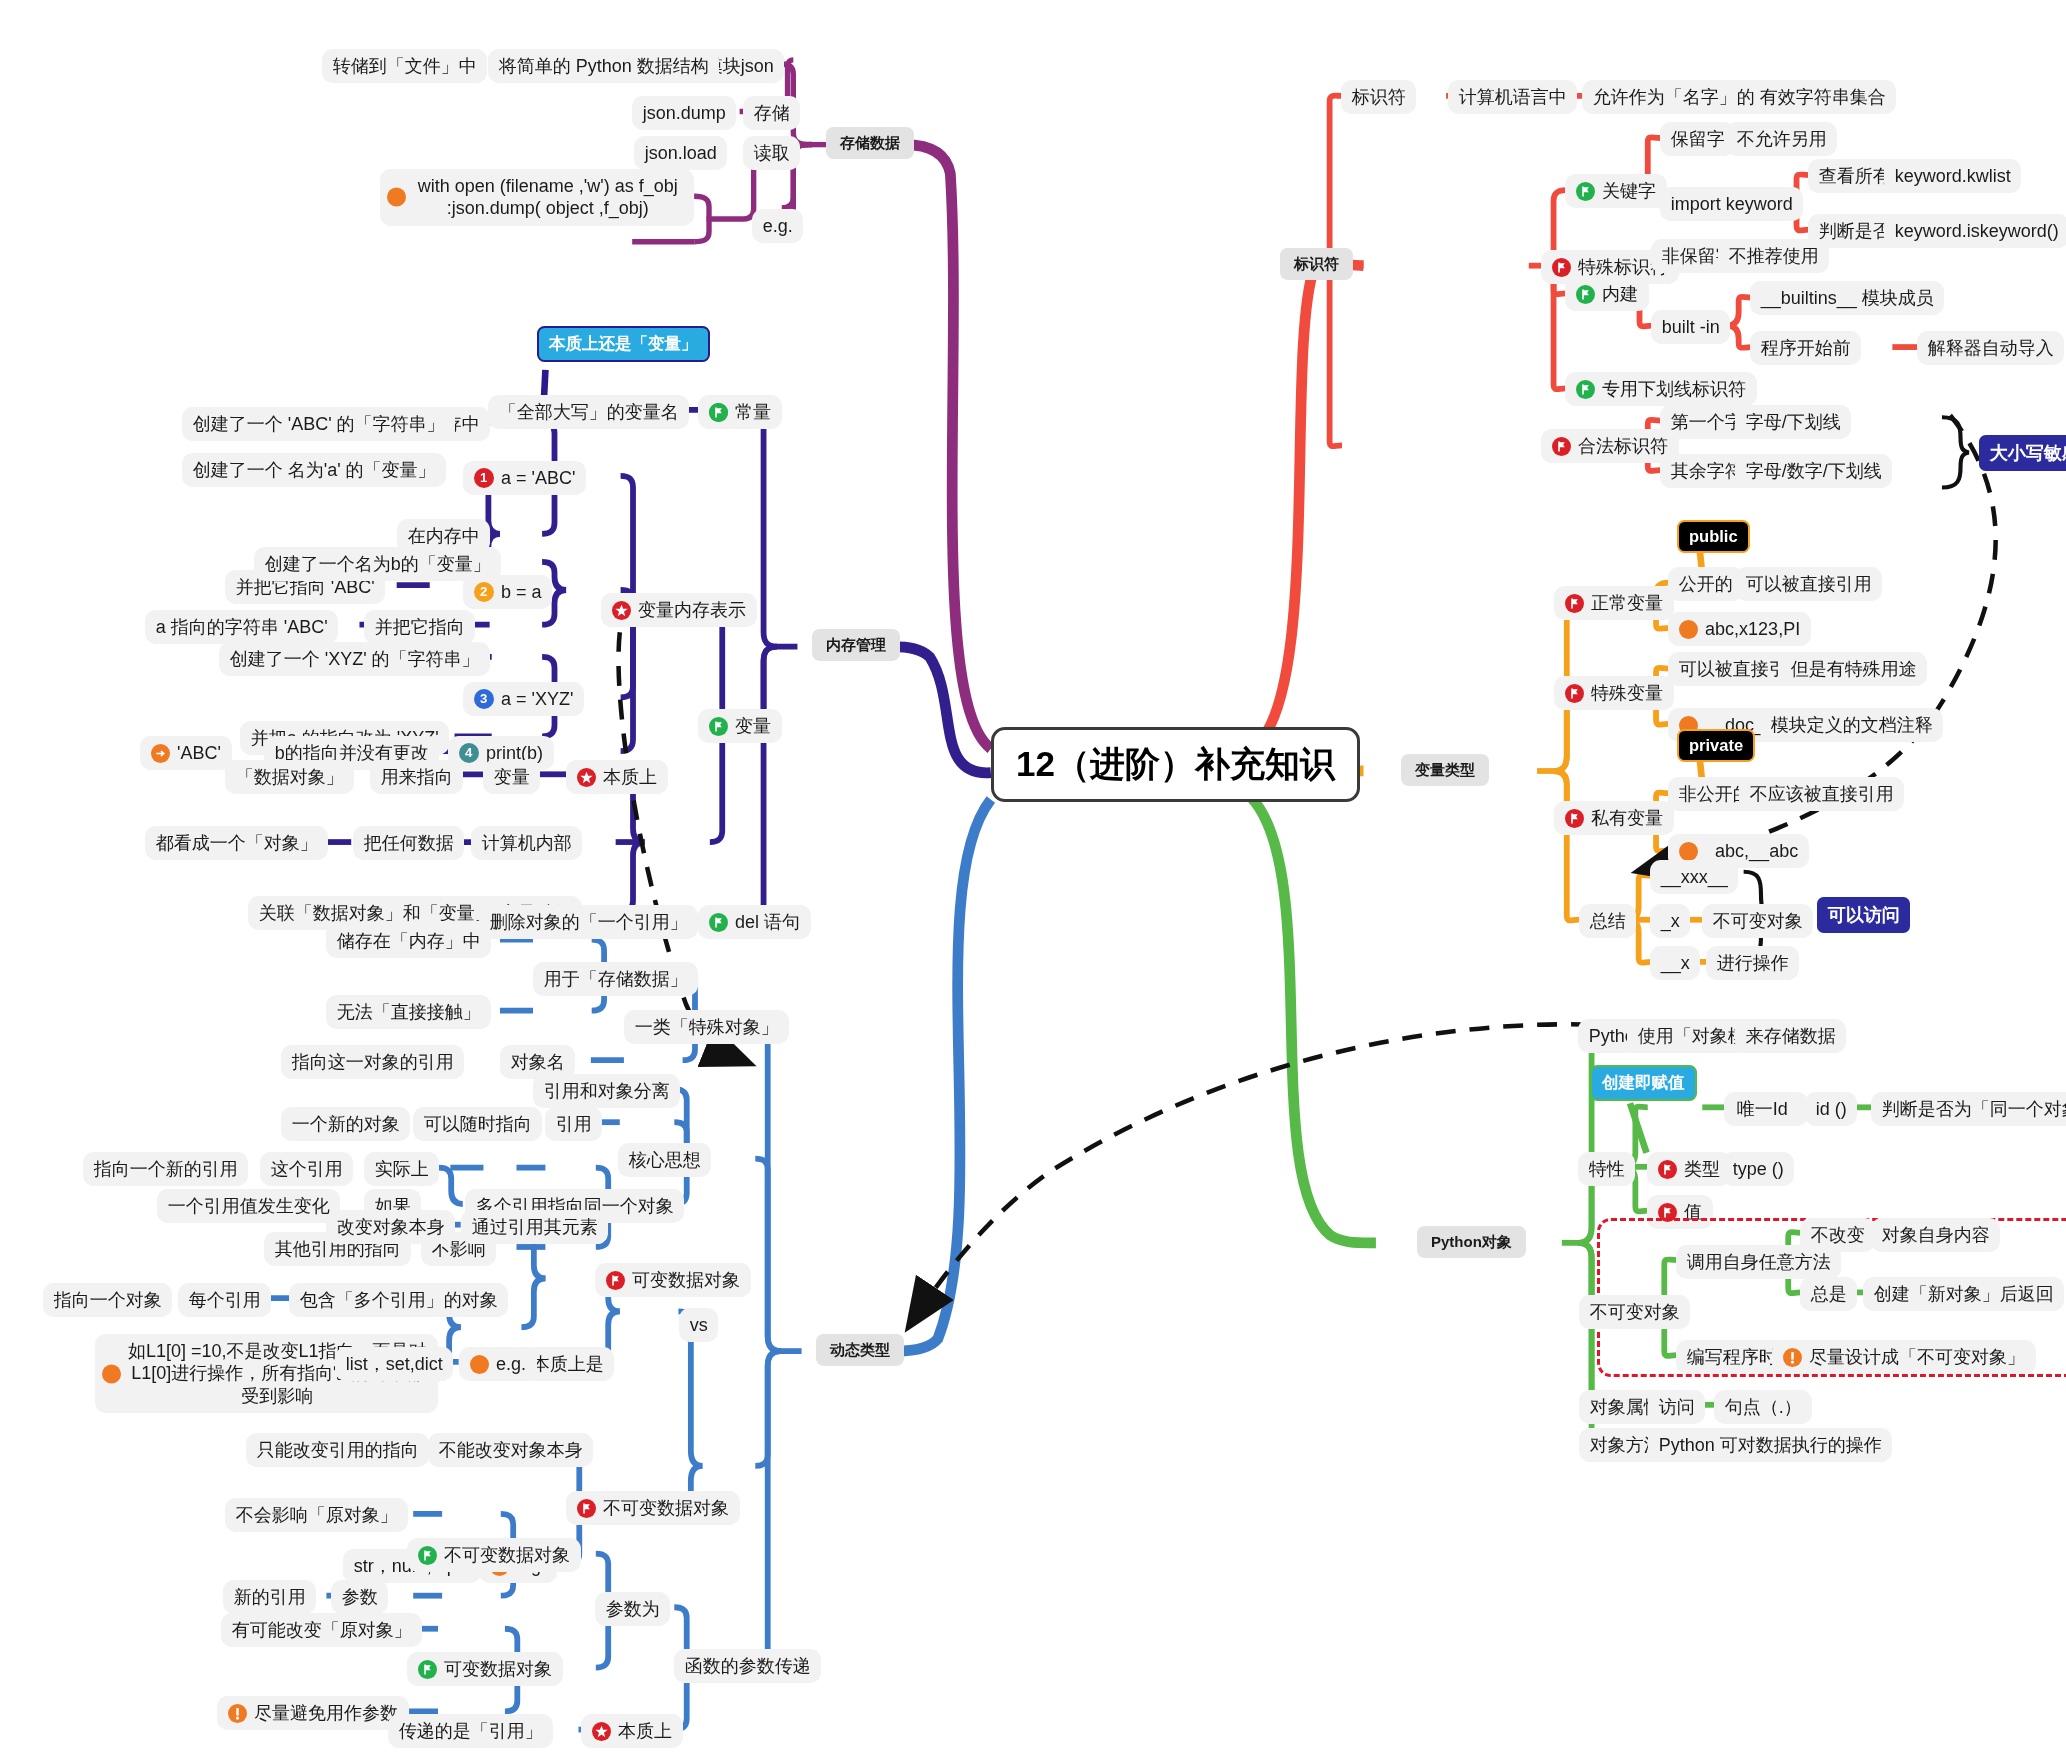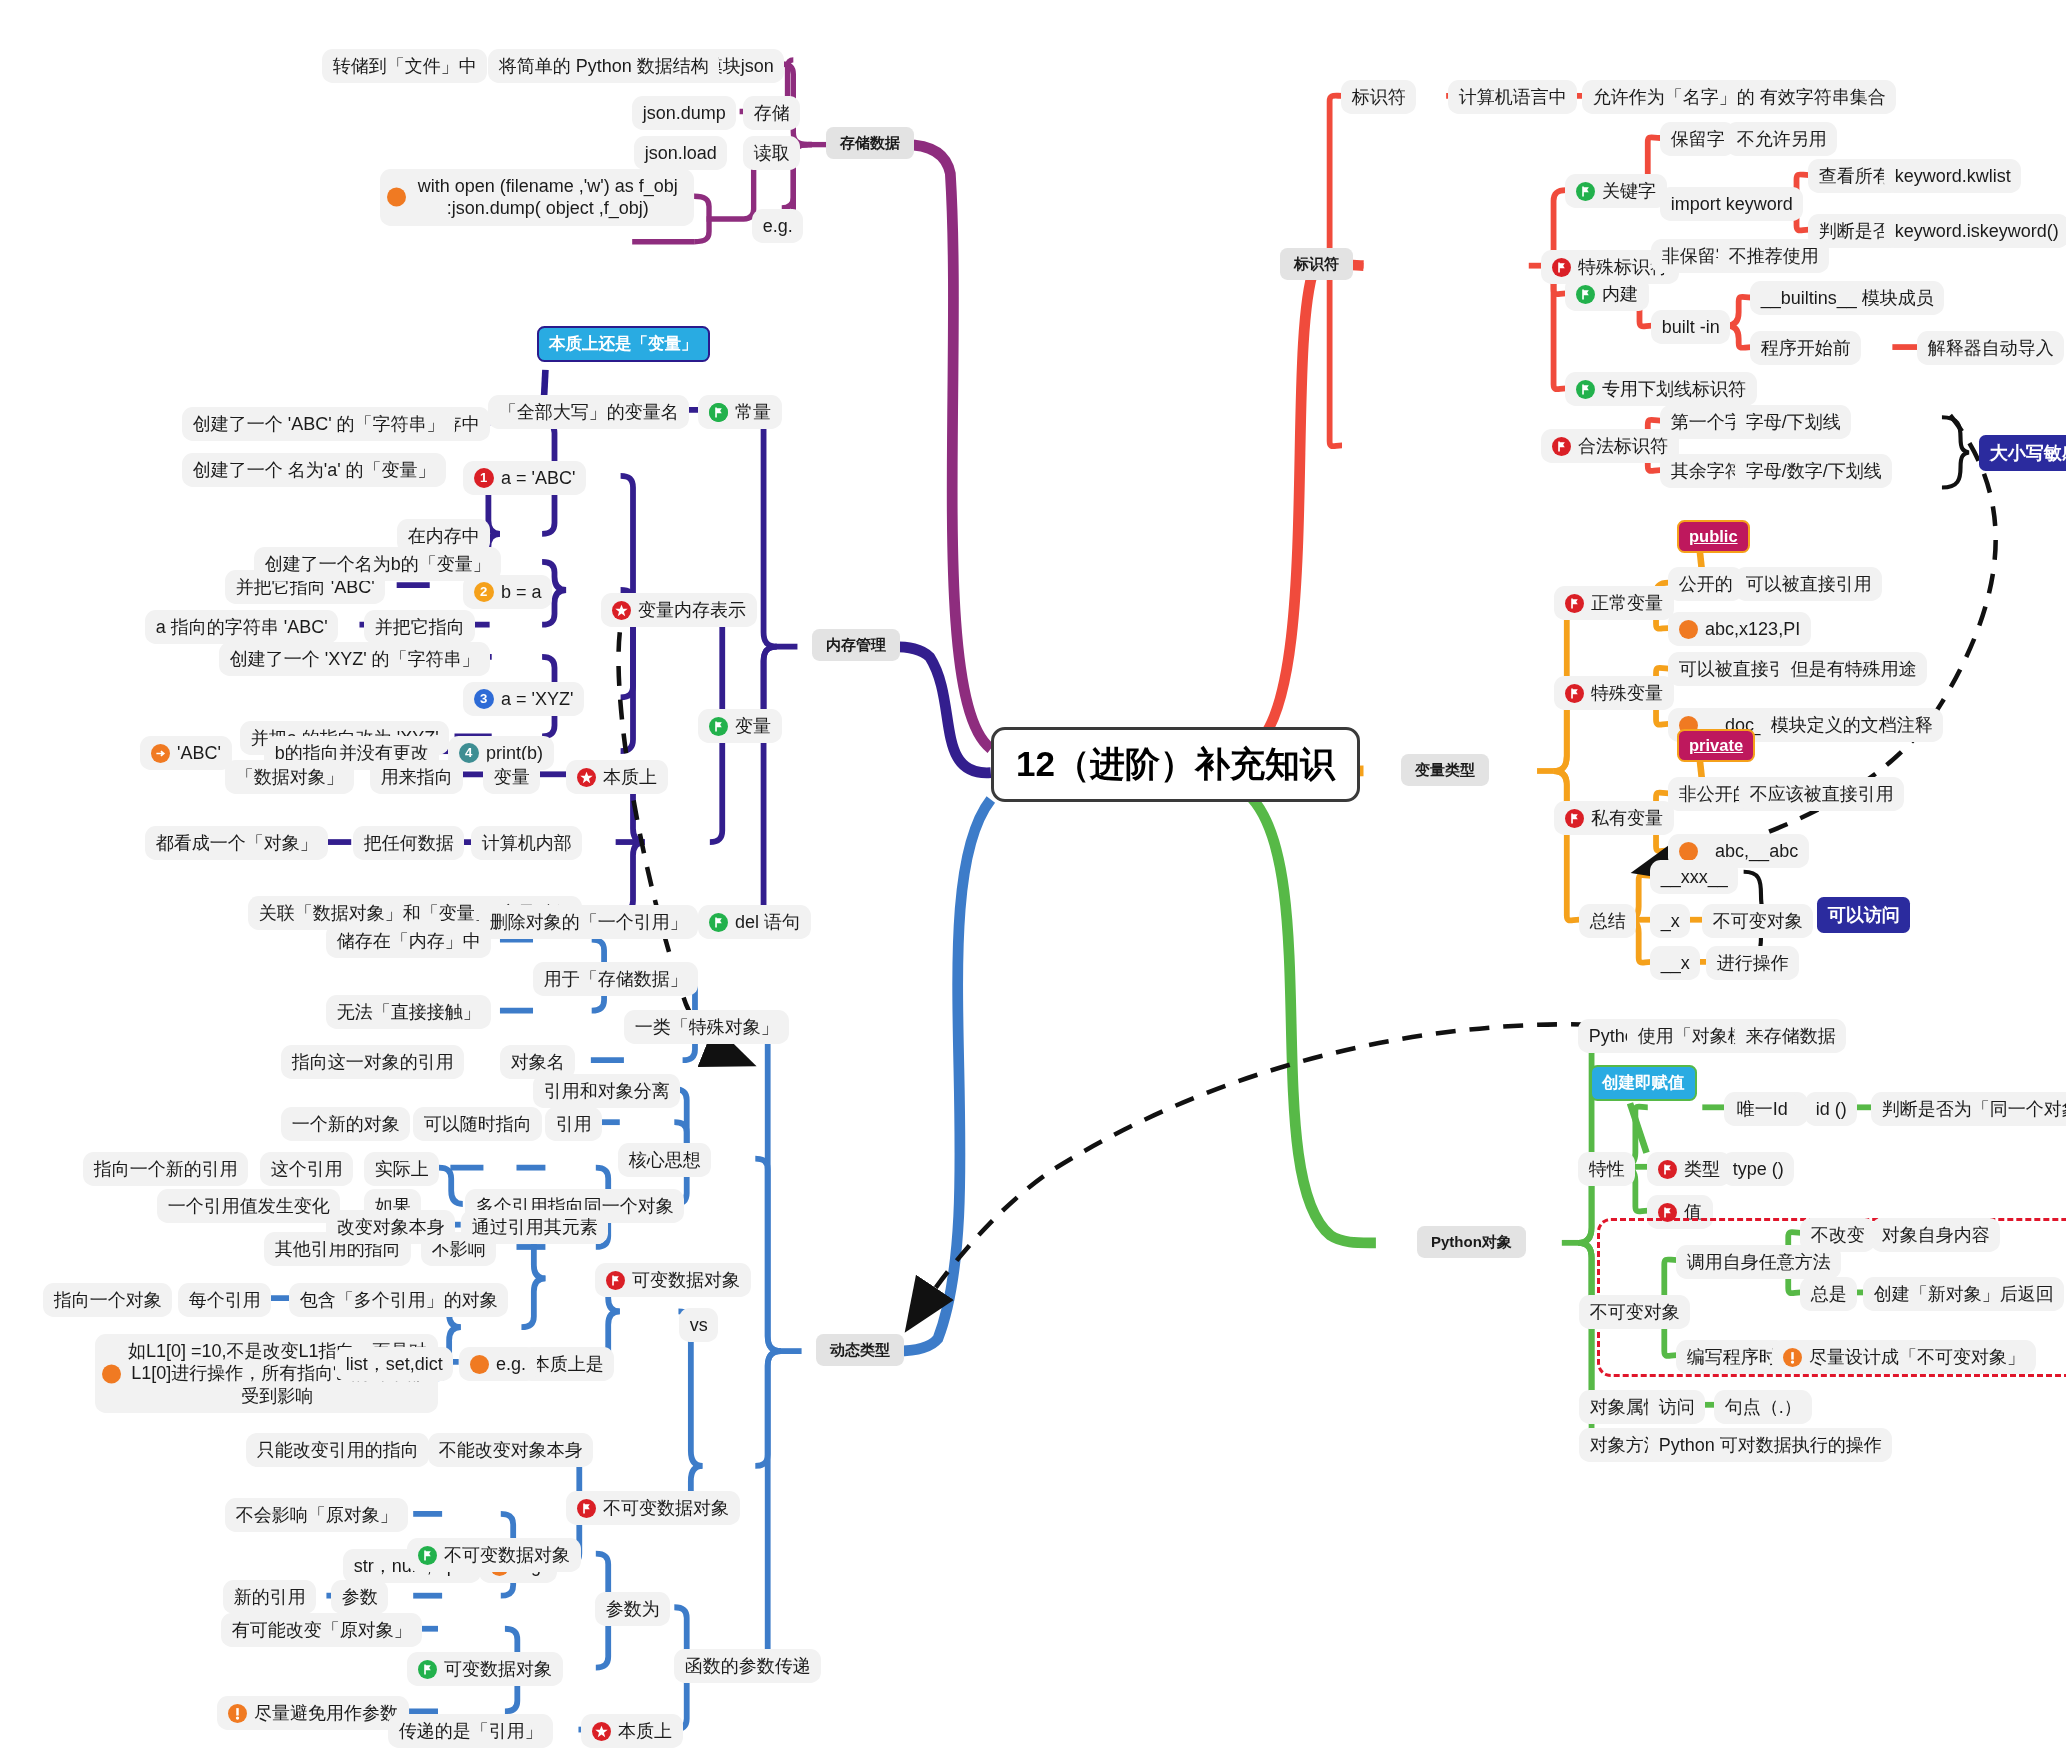--- a/index.html
+++ b/index.html
@@ -9,21 +9,21 @@
   .node{position:absolute;background:#f2f2f2;border-radius:10.7px;padding:5.8px 10.7px;
         font-size:18px;line-height:1.25;color:#1b1b1b;white-space:nowrap;
         display:flex;align-items:center;gap:7.4px;box-sizing:border-box;}
   .node.wrap{white-space:normal;text-align:center;display:block;}
   .node.center{background:#fff;border:3.7px solid #3a3a3a;border-radius:14px;
         font-size:35px;font-weight:bold;padding:12.4px 22px;color:#000;}
   .node.branch{background:#e3e3e3;font-size:15px;font-weight:bold;padding:6.6px 14px;border-radius:7.4px;}
   .callout{position:absolute;background:#29ABE2;color:#fff;font-weight:bold;font-size:16.5px;
         border-radius:7.4px;padding:5px 10px;white-space:nowrap;}
   .callout.blue{background:#29ABE2;border:2.9px solid #2b1a8c;}
-  .callout.org{background:#be185d;border:2.9px solid #F5A11B;text-decoration:underline;}
+  .callout.org{background:#000000;border:2.9px solid #F5A11B;}
   .callout.grn{background:#29ABE2;border:2.9px solid #57B947;}
   .tag{position:absolute;background:#2B2B9E;color:#fff;font-weight:bold;font-size:18px;
         border-radius:6.6px;padding:5.8px 10.7px;white-space:nowrap;}
   .ico{width:19px;height:19px;border-radius:50%;flex:0 0 auto;display:inline-block;
        position:relative;}
   .ico svg{position:absolute;left:0;top:0;}
   .redbox{position:absolute;border:3.7px dashed #E0162B;border-radius:14px;box-sizing:border-box;}
   .num{width:20px;height:20px;border-radius:50%;color:#fff;font-size:13.2px;font-weight:bold;
        display:flex;align-items:center;justify-content:center;flex:0 0 auto;}
 </style>

